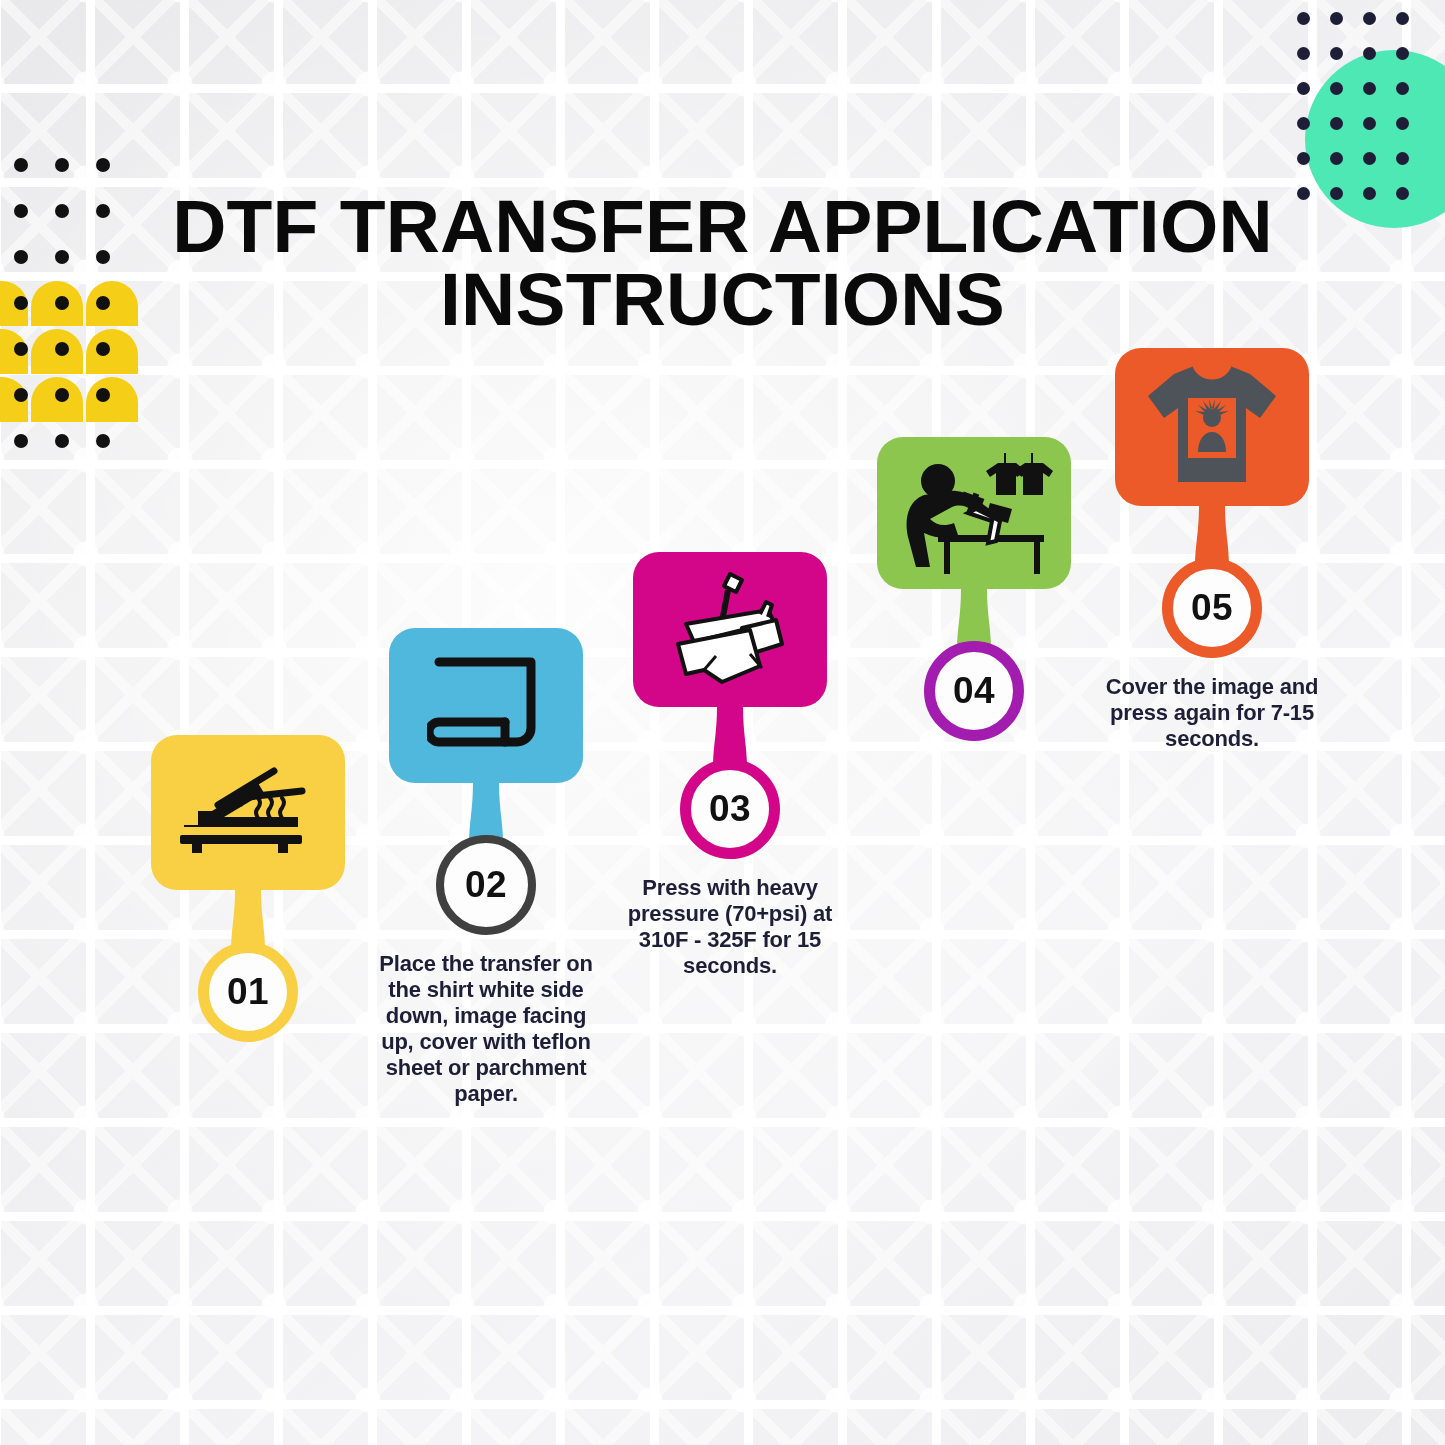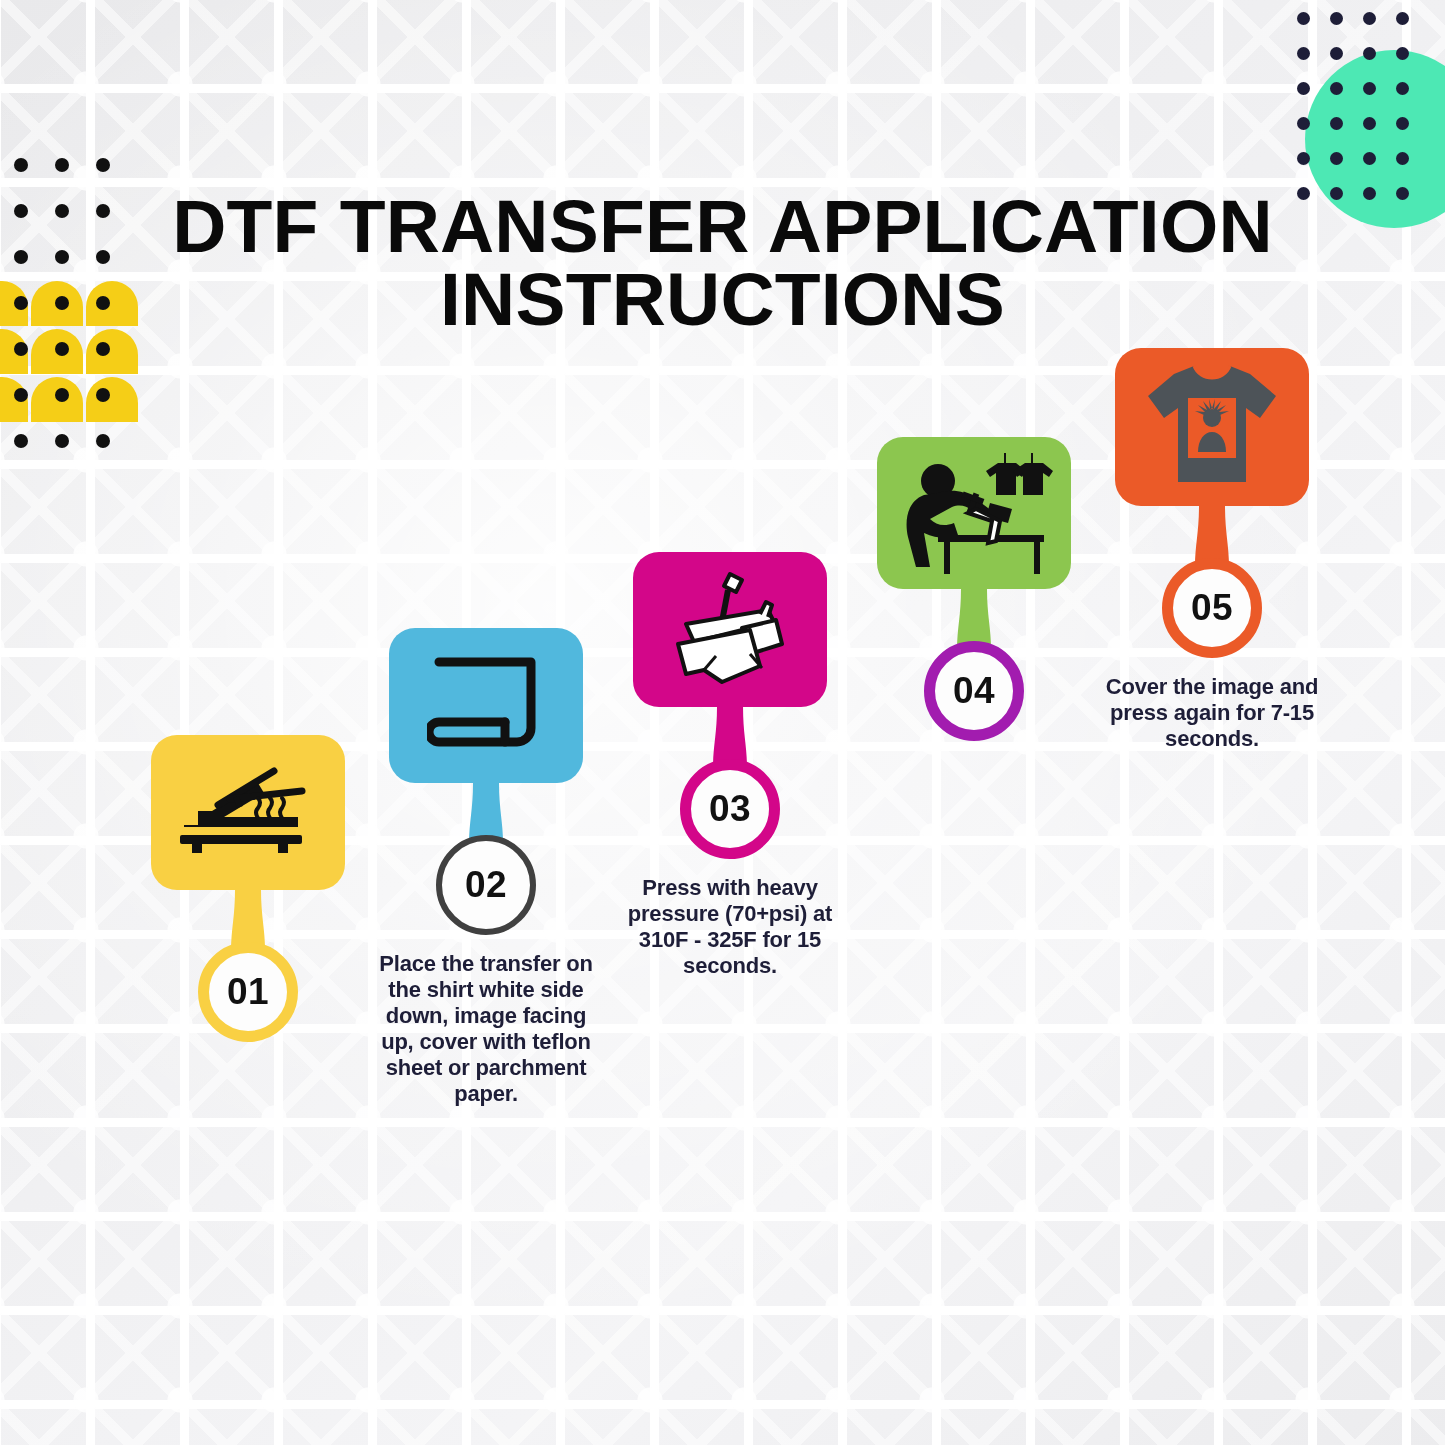--- a/index.html
+++ b/index.html
@@ -245,21 +245,21 @@
           </g>
         </svg>
       </div>
       <div class="neck">
         <svg width="34" height="66" viewBox="0 0 34 66" preserveAspectRatio="none">
           <path d="M4 0 C4 26, 0 40, 0 60 L34 60 C34 40, 30 26, 30 0 Z" fill="#51B8DD"></path>
         </svg>
       </div>
     </div>
     <div style="height:52px;"></div>
-    <div class="numcircle" style="border:6px solid #404040;">
+    <div class="numcircle" style="border:8px solid #404040;">
       <span>02</span>
     </div>
     <div class="desc">Place the transfer on the shirt white side down, image facing up, cover with teflon sheet or parchment paper.</div>
   </div>
 
   <div class="step" style="left:612px;top:532px;margin-top:20px;">
     <div class="card" style="background:#D30689;height:155px;">
       <div class="icon-wrap">
         <svg width="132" height="120" viewBox="0 0 132 120">
           <g stroke="#111" stroke-width="4" fill="#fff" stroke-linejoin="round">

